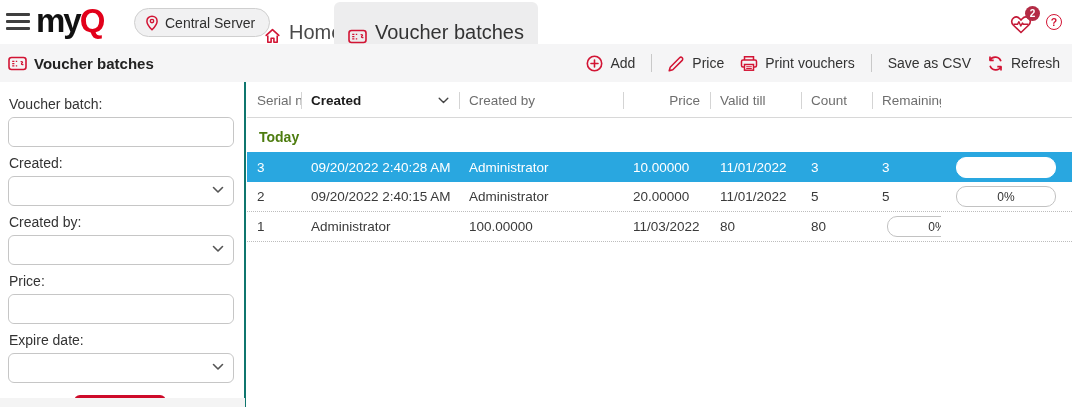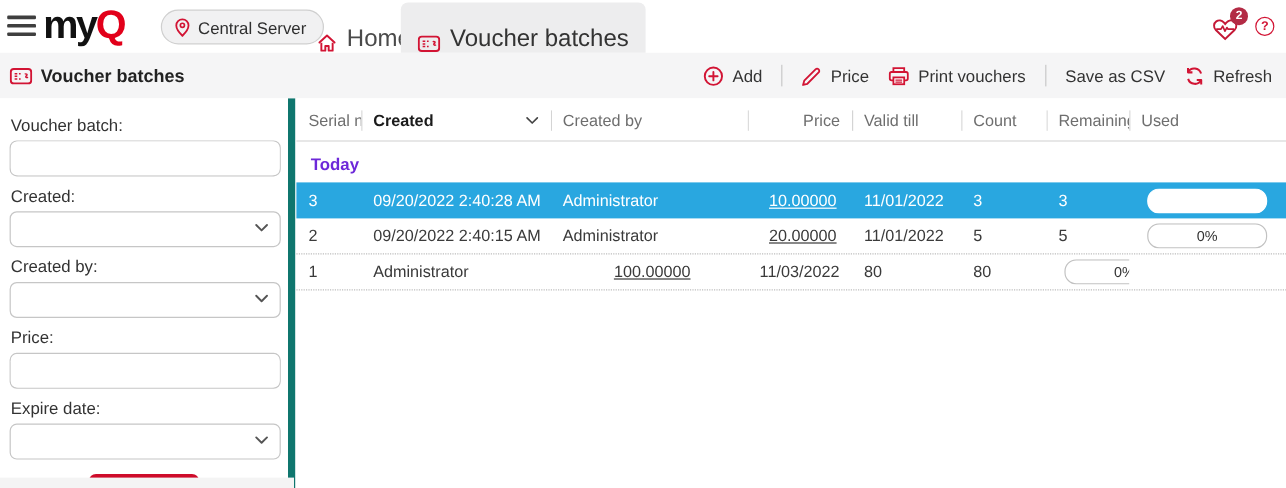--- a/index.html
+++ b/index.html
@@ -34,21 +34,21 @@
   .titlebar { position:absolute; top:44px; left:0; right:0; height:38px; background:#f5f5f6;
     display:flex; align-items:center; }
   .page-title { display:flex; align-items:center; gap:7px; padding-left:8px; font-size:15px;
     font-weight:bold; color:#222; }
   .toolbar { margin-left:auto; display:flex; align-items:center; gap:16px; padding-right:12px; }
   .tool-btn { display:flex; align-items:center; gap:7px; font-size:14px; color:#333; cursor:pointer; white-space:nowrap; }
   .tool-sep { width:1px; height:18px; background:#c9c9c9; }
 
   
   .sidebar { position:absolute; top:82px; left:0; width:246px; bottom:0; background:#fff;
-    border-right:6px solid #0f766e; padding:10px 12px 0 8px; }
+    border-right:2px solid #0f766e; padding:10px 12px 0 8px; }
   .fld-label { font-size:14px; color:#333; margin:4px 0 5px 1px; }
   .fld-input, .fld-select { width:226px; height:30px; border:1px solid #c6c6c6; border-radius:6px;
     background:#fff; margin-bottom:8px; position:relative; }
   .fld-input input { width:100%; height:100%; border:none; outline:none; border-radius:6px;
     padding:0 8px; font-size:13px; font-family:"Liberation Sans",sans-serif; }
   .fld-select .chev { position:absolute; right:9px; top:9px; }
   .search-btn { margin:12px auto 0; margin-left:66px; width:92px; height:30px; background:#ce0b2a;
     border:none; border-radius:6px; color:#fff; font-weight:bold; font-size:14.5px;
     display:flex; align-items:center; justify-content:center; gap:6px; cursor:pointer;
     font-family:"Liberation Sans",sans-serif; }
@@ -58,26 +58,26 @@
   .main { position:absolute; top:82px; left:247px; right:0; bottom:0; background:#fff; }
   .grid-row { display:grid; grid-template-columns:54px 158px 164px 87px 91px 71px 69px minmax(0,1fr); }
   .thead { height:36px; border-bottom:1px solid #d8d8d8; align-items:center; }
   .th { position:relative; font-size:13.5px; color:#6e6e6e; padding:0 10px; white-space:nowrap;
     overflow:hidden; text-overflow:ellipsis; height:36px; display:flex; align-items:center; cursor:pointer; }
   .th:not(:first-child)::before { content:""; position:absolute; left:0; top:10px; height:17px;
     width:1px; background:#d4d4d4; }
   .th-created { font-weight:bold; color:#1b1b1b; }
   .th-created .chev { margin-left:auto; }
   .th-price { justify-content:flex-end; }
-  .group-label { padding:11px 0 7px 12px; font-size:14px; font-weight:bold; color:#6d28d9; }
+  .group-label { padding:11px 0 7px 12px; font-size:14px; font-weight:bold; color:#4d7c0f; }
   .row { height:30px; align-items:center; font-size:13.5px; color:#3a3a3a; cursor:pointer; }
   .row:not(.selected) { border-bottom:1px dotted #bdbdbd; }
   .row.selected { background:#29a7e0; color:#fff; }
   .td { padding:0 10px; white-space:nowrap; overflow:hidden; }
-  .td-price { text-align:center; padding-right:5px;text-decoration:underline; }
+  .td-price { text-align:left; padding-right:5px; }
   .pill { margin-left:5px; width:100px; height:21px; border:1px solid #c2c2c2; border-radius:10px;
     background:#fff; font-size:12px; color:#333; display:flex; align-items:center; justify-content:center; }
   .row.selected .pill { border-color:#fff; color:#fff; }
 
   svg { display:block; }
 </style>
 </head>
 <body>
 
 <div class="app">
@@ -252,21 +252,20 @@
           <svg width="11" height="7" viewBox="0 0 11 7">
               <path d="M1.2 1.2 5.5 5.5 9.8 1.2" fill="none" stroke="#444" stroke-width="1.4" stroke-linecap="round" stroke-linejoin="round"></path>
             </svg>
         </span>
       </div>
       <div class="th">Created by</div>
       <div class="th th-price">Price</div>
       <div class="th">Valid till</div>
       <div class="th">Count</div>
       <div class="th">Remaining</div>
-      <div class="th">Used</div>
     </div>
 
     <div class="group-label">Today</div>
 
     <div class="grid-row row selected">
       <div class="td">3</div>
       <div class="td">09/20/2022 2:40:28 AM</div>
       <div class="td">Administrator</div>
       <div class="td td-price">10.00000</div>
       <div class="td">11/01/2022</div>

